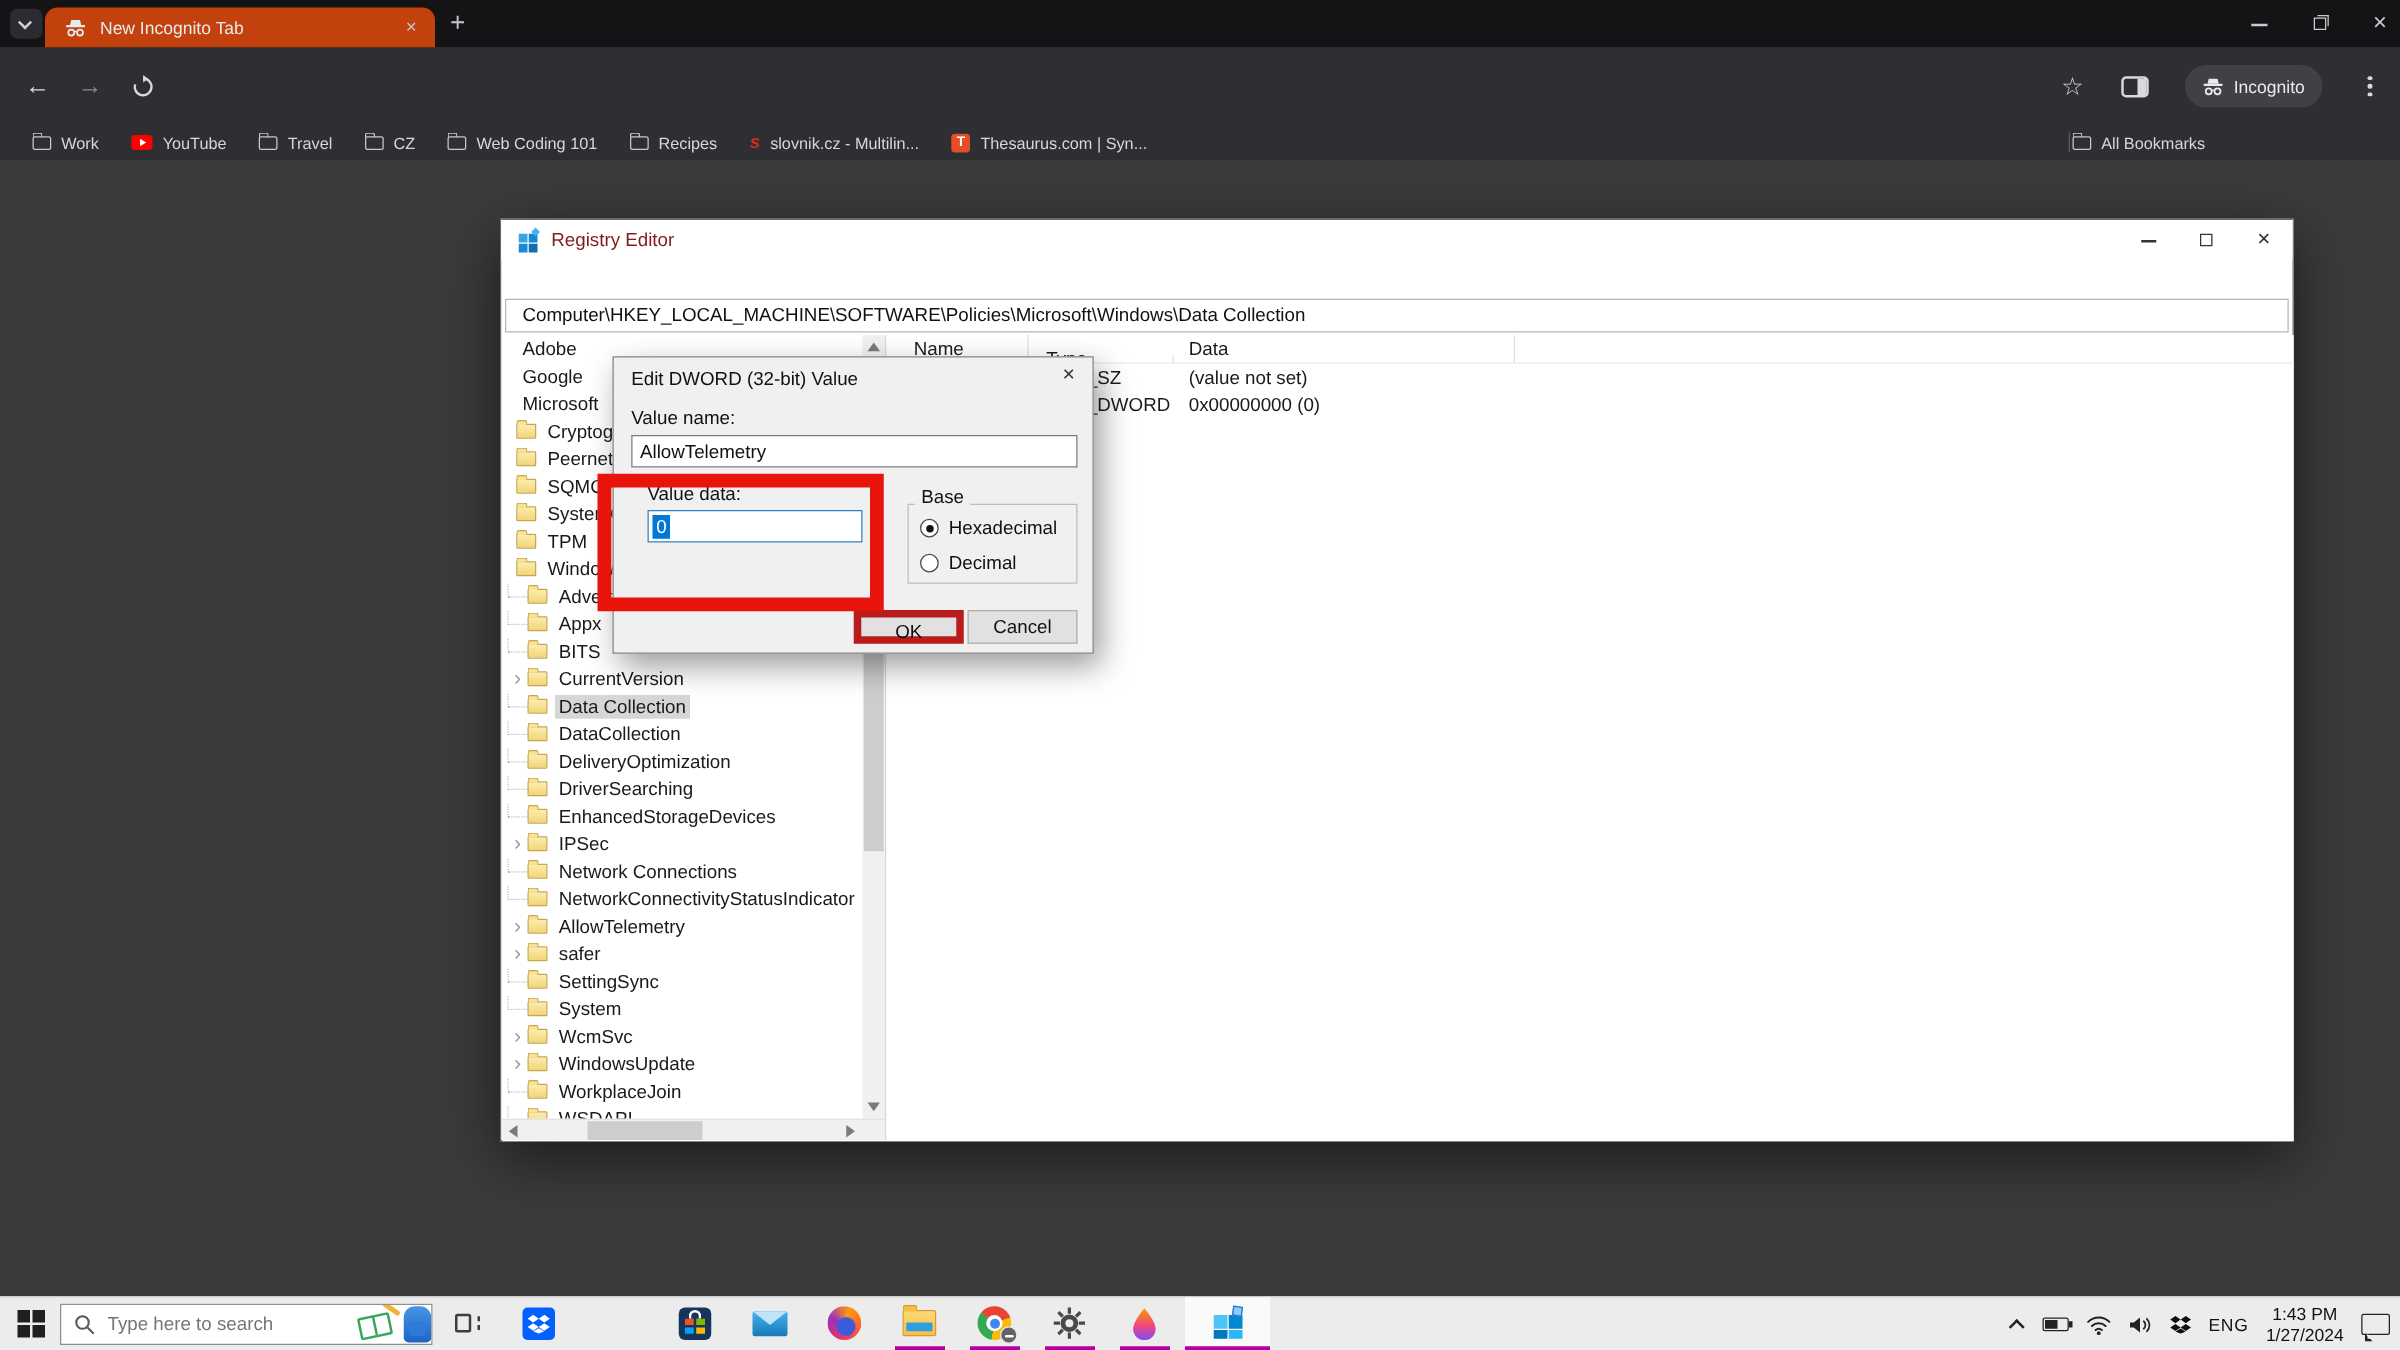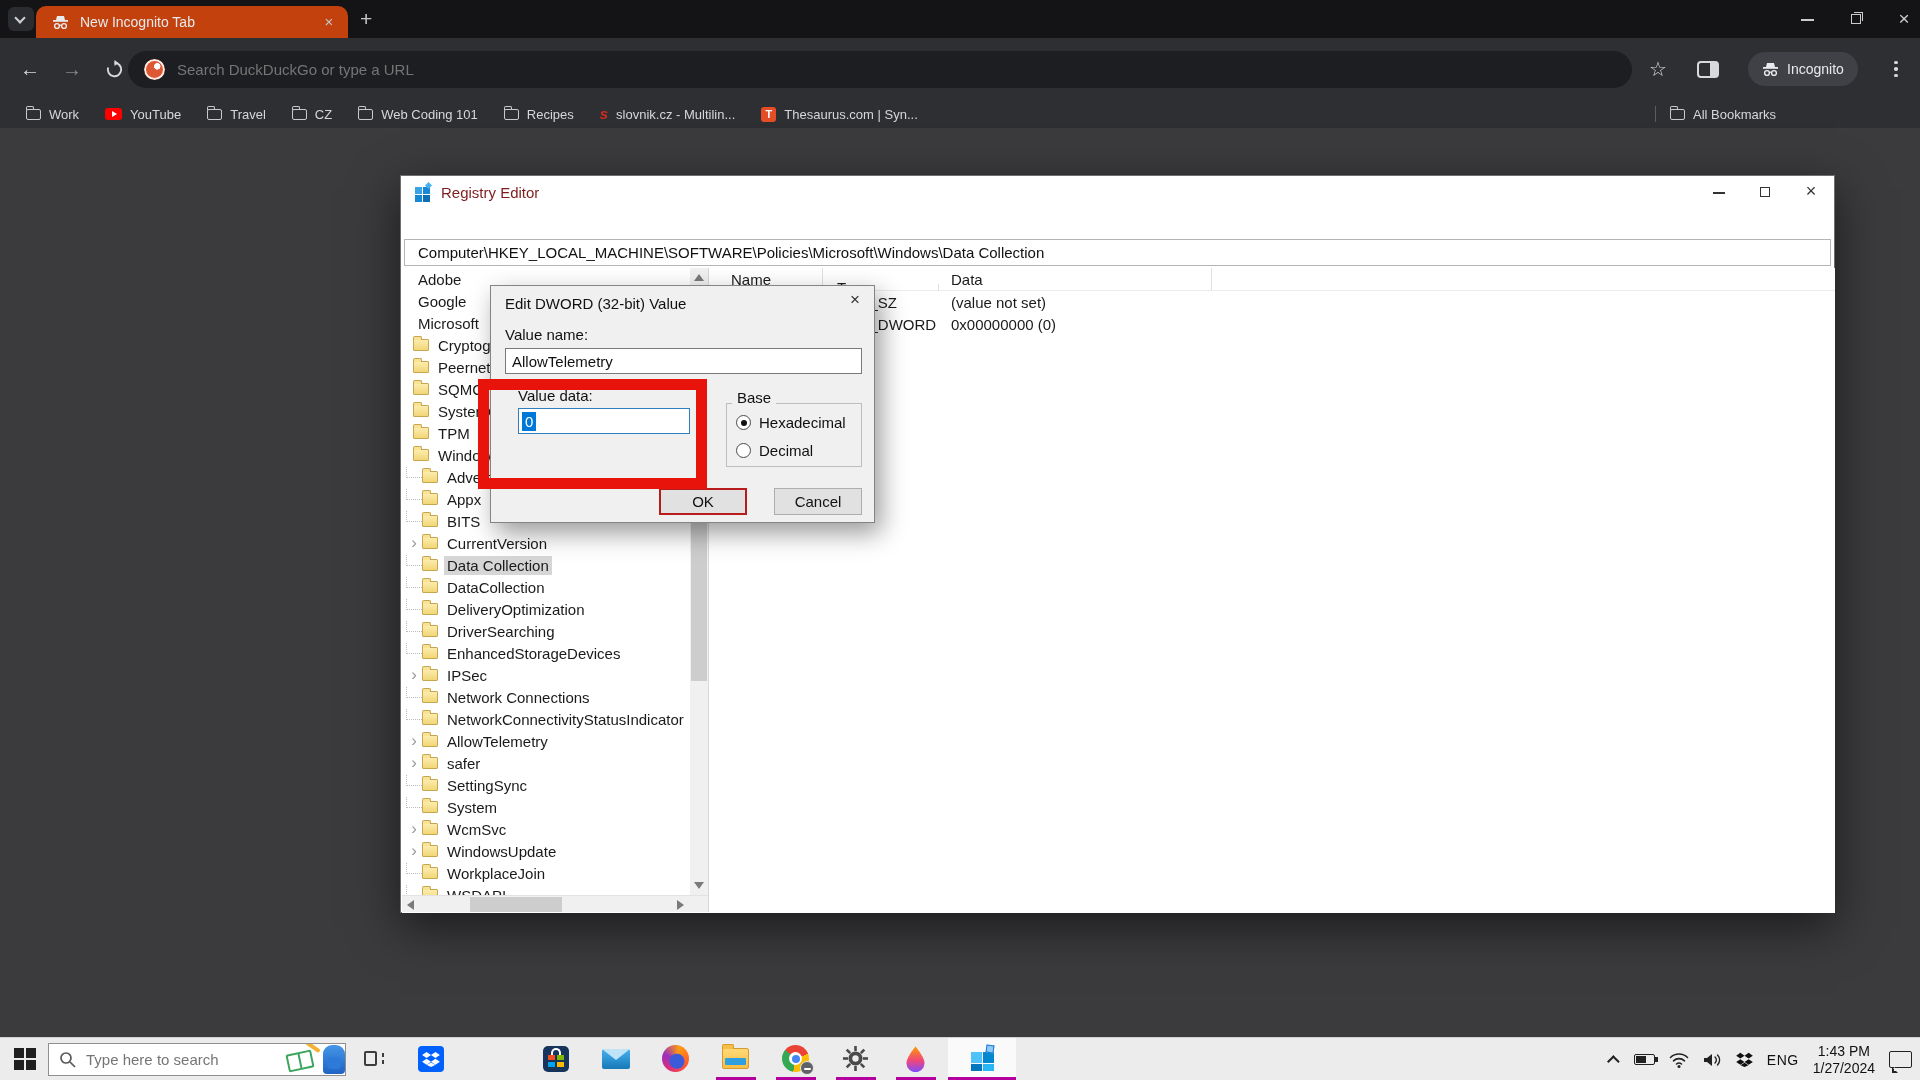--- a/index.html
+++ b/index.html
@@ -36,21 +36,21 @@
 
   .bookmarks-bar { position:absolute; left:0; top:100px; width:1920px; height:28px; background:#2e2f33; display:flex; align-items:center; }
   .bm { display:flex; align-items:center; gap:8px; margin-left:26px; }
   .bm-label { font-size:13px; color:#d5d7da; white-space:nowrap; }
   .bm-folder { position:relative; width:15px; height:11px; border:1.5px solid #c7c9cc; border-radius:2px; }
   .bm-folder:before { content:""; position:absolute; left:-1px; top:-4px; width:6px; height:3px; border:1.5px solid #c7c9cc; border-bottom:none; border-radius:2px 2px 0 0; }
   .yt-icon { width:17px; height:12px; background:#f00; border-radius:3px; position:relative; }
   .yt-icon:before { content:""; position:absolute; left:6.5px; top:3px; border-left:5px solid #fff; border-top:3px solid transparent; border-bottom:3px solid transparent; }
   .slovnik-icon { color:#d42b1e; font-size:15px; font-weight:bold; font-style:italic; line-height:14px; }
   .thesaurus-icon { width:15px; height:15px; background:#e44d26; border-radius:3px; color:#fff; font-size:11px; font-weight:bold; text-align:center; line-height:15px; }
-  .bm-right { position:absolute; left:1655px; top:0; height:28px; display:flex; align-items:center; gap:12px; }
+  .bm-right { position:absolute; left:1655px; top:0; height:28px; display:flex; align-items:center; }
   .bm-divider { width:1px; height:16px; background:#5a5c60; }
 
   .page-bg { position:absolute; left:0; top:128px; width:1920px; height:909px; background:#3b3b3e; }
 
   
   .regedit { position:absolute; left:400px; top:175px; width:1435px; height:738px; background:#fff; border:1px solid #6e6e6e; box-shadow:0 14px 45px rgba(0,0,0,.55); z-index:10; }
   .re-titlebar { position:absolute; left:0; top:0; width:100%; height:32px; background:#fff; }
   .re-title { position:absolute; left:40px; top:8px; font-size:15px; color:#7f1d1d; }
   .re-controls { position:absolute; right:0; top:0; height:32px; display:flex; }
   .re-ctl { width:46px; height:32px; position:relative; }
@@ -117,21 +117,21 @@
   .lbl-vdata { left:27px; top:101px; }
   .dlg-input-data { position:absolute; left:27px; top:122px; width:172px; height:26px; border:1px solid #2f7fbe; background:#fff; font-size:15px; color:#111; display:flex; align-items:center; padding-left:3px; }
   .sel0 { background:#0078d7; color:#fff; padding:0 3px; line-height:19px; }
   .base-group { position:absolute; left:235px; top:117px; width:136px; height:64px; border:1px solid #bdbdbd; }
   .base-legend { position:absolute; left:241px; top:103px; background:#f0f0f0; padding:0 5px; font-size:15px; color:#111; }
   .radio-row { position:absolute; display:flex; align-items:center; gap:8px; font-size:15px; color:#111; }
   .rr-hex { left:245px; top:128px; } .rr-dec { left:245px; top:156px; }
   .radio { width:15px; height:15px; border:1px solid #4a4a4a; border-radius:50%; background:#fff; position:relative; flex:none; }
   .radio.on:before { content:""; position:absolute; left:3.5px; top:3.5px; width:6px; height:6px; border-radius:50%; background:#111; }
   .dlg-btn { position:absolute; top:202px; width:88px; height:27px; background:#e1e1e1; font-size:15px; color:#111; text-align:center; line-height:24px; }
-  .btn-ok { left:168px; border:2px solid #b91c1c; }
+  .btn-ok { left:192px; border:6px solid #b91c1c; }
   .btn-cancel { left:283px; border:1px solid #adadad; line-height:25px; }
 
   
   .red-annotation { position:absolute; left:478px; top:379px; width:229px; height:110px; border:11px solid #e8140b; z-index:30; }
 
   
   .taskbar { position:absolute; left:0; top:1037px; width:1920px; height:43px; background:#ececec; border-top:1px solid #d2d2d2; z-index:40; }
   .start-btn { position:absolute; left:14px; top:10px; width:22px; height:22px; display:grid; grid-template-columns:10px 10px; grid-template-rows:10px 10px; gap:2px; }
   .start-btn b { background:#1f1f1f; }
   .tb-search { position:absolute; left:48px; top:5px; width:298px; height:33px; background:#fff; border:1px solid #8f8f8f; display:flex; align-items:center; overflow:hidden; }
@@ -224,24 +224,20 @@
 
   <div class="toolbar">
     <div class="nav-ico" style="left:14px">←</div>
     <div class="nav-ico" style="left:56px;color:#87898d">→</div>
     <div class="nav-ico" style="left:98px">
       <svg width="19" height="19" viewBox="0 0 19 19">
           <path d="M9.5 2.8a6.7 6.7 0 1 1-6.4 4.7" fill="none" stroke="#d7d9dc" stroke-width="1.9"></path>
           <path d="M9.5 0v6l4-3z" fill="#d7d9dc"></path>
         </svg>
     </div>
-    <div class="addr-pill">
-      <span class="ddg-icon"></span>
-      <input class="addr-input" readonly="" placeholder="Search DuckDuckGo or type a URL" style="">
-    </div>
     <div class="star-icon">☆</div>
     <div class="sidepanel-icon">
         <i></i>
       </div>
     <div class="incog-badge">
       <svg width="17" height="15" viewBox="0 0 17 15">
           <rect x="1" y="5" width="15" height="1.8" fill="#e8eaed"></rect>
           <path d="M5 1h7l1 4H4z" fill="#e8eaed"></path>
           <circle cx="5" cy="11" r="2.4" fill="none" stroke="#e8eaed" stroke-width="1.4"></circle>
           <circle cx="12" cy="11" r="2.4" fill="none" stroke="#e8eaed" stroke-width="1.4"></circle>

